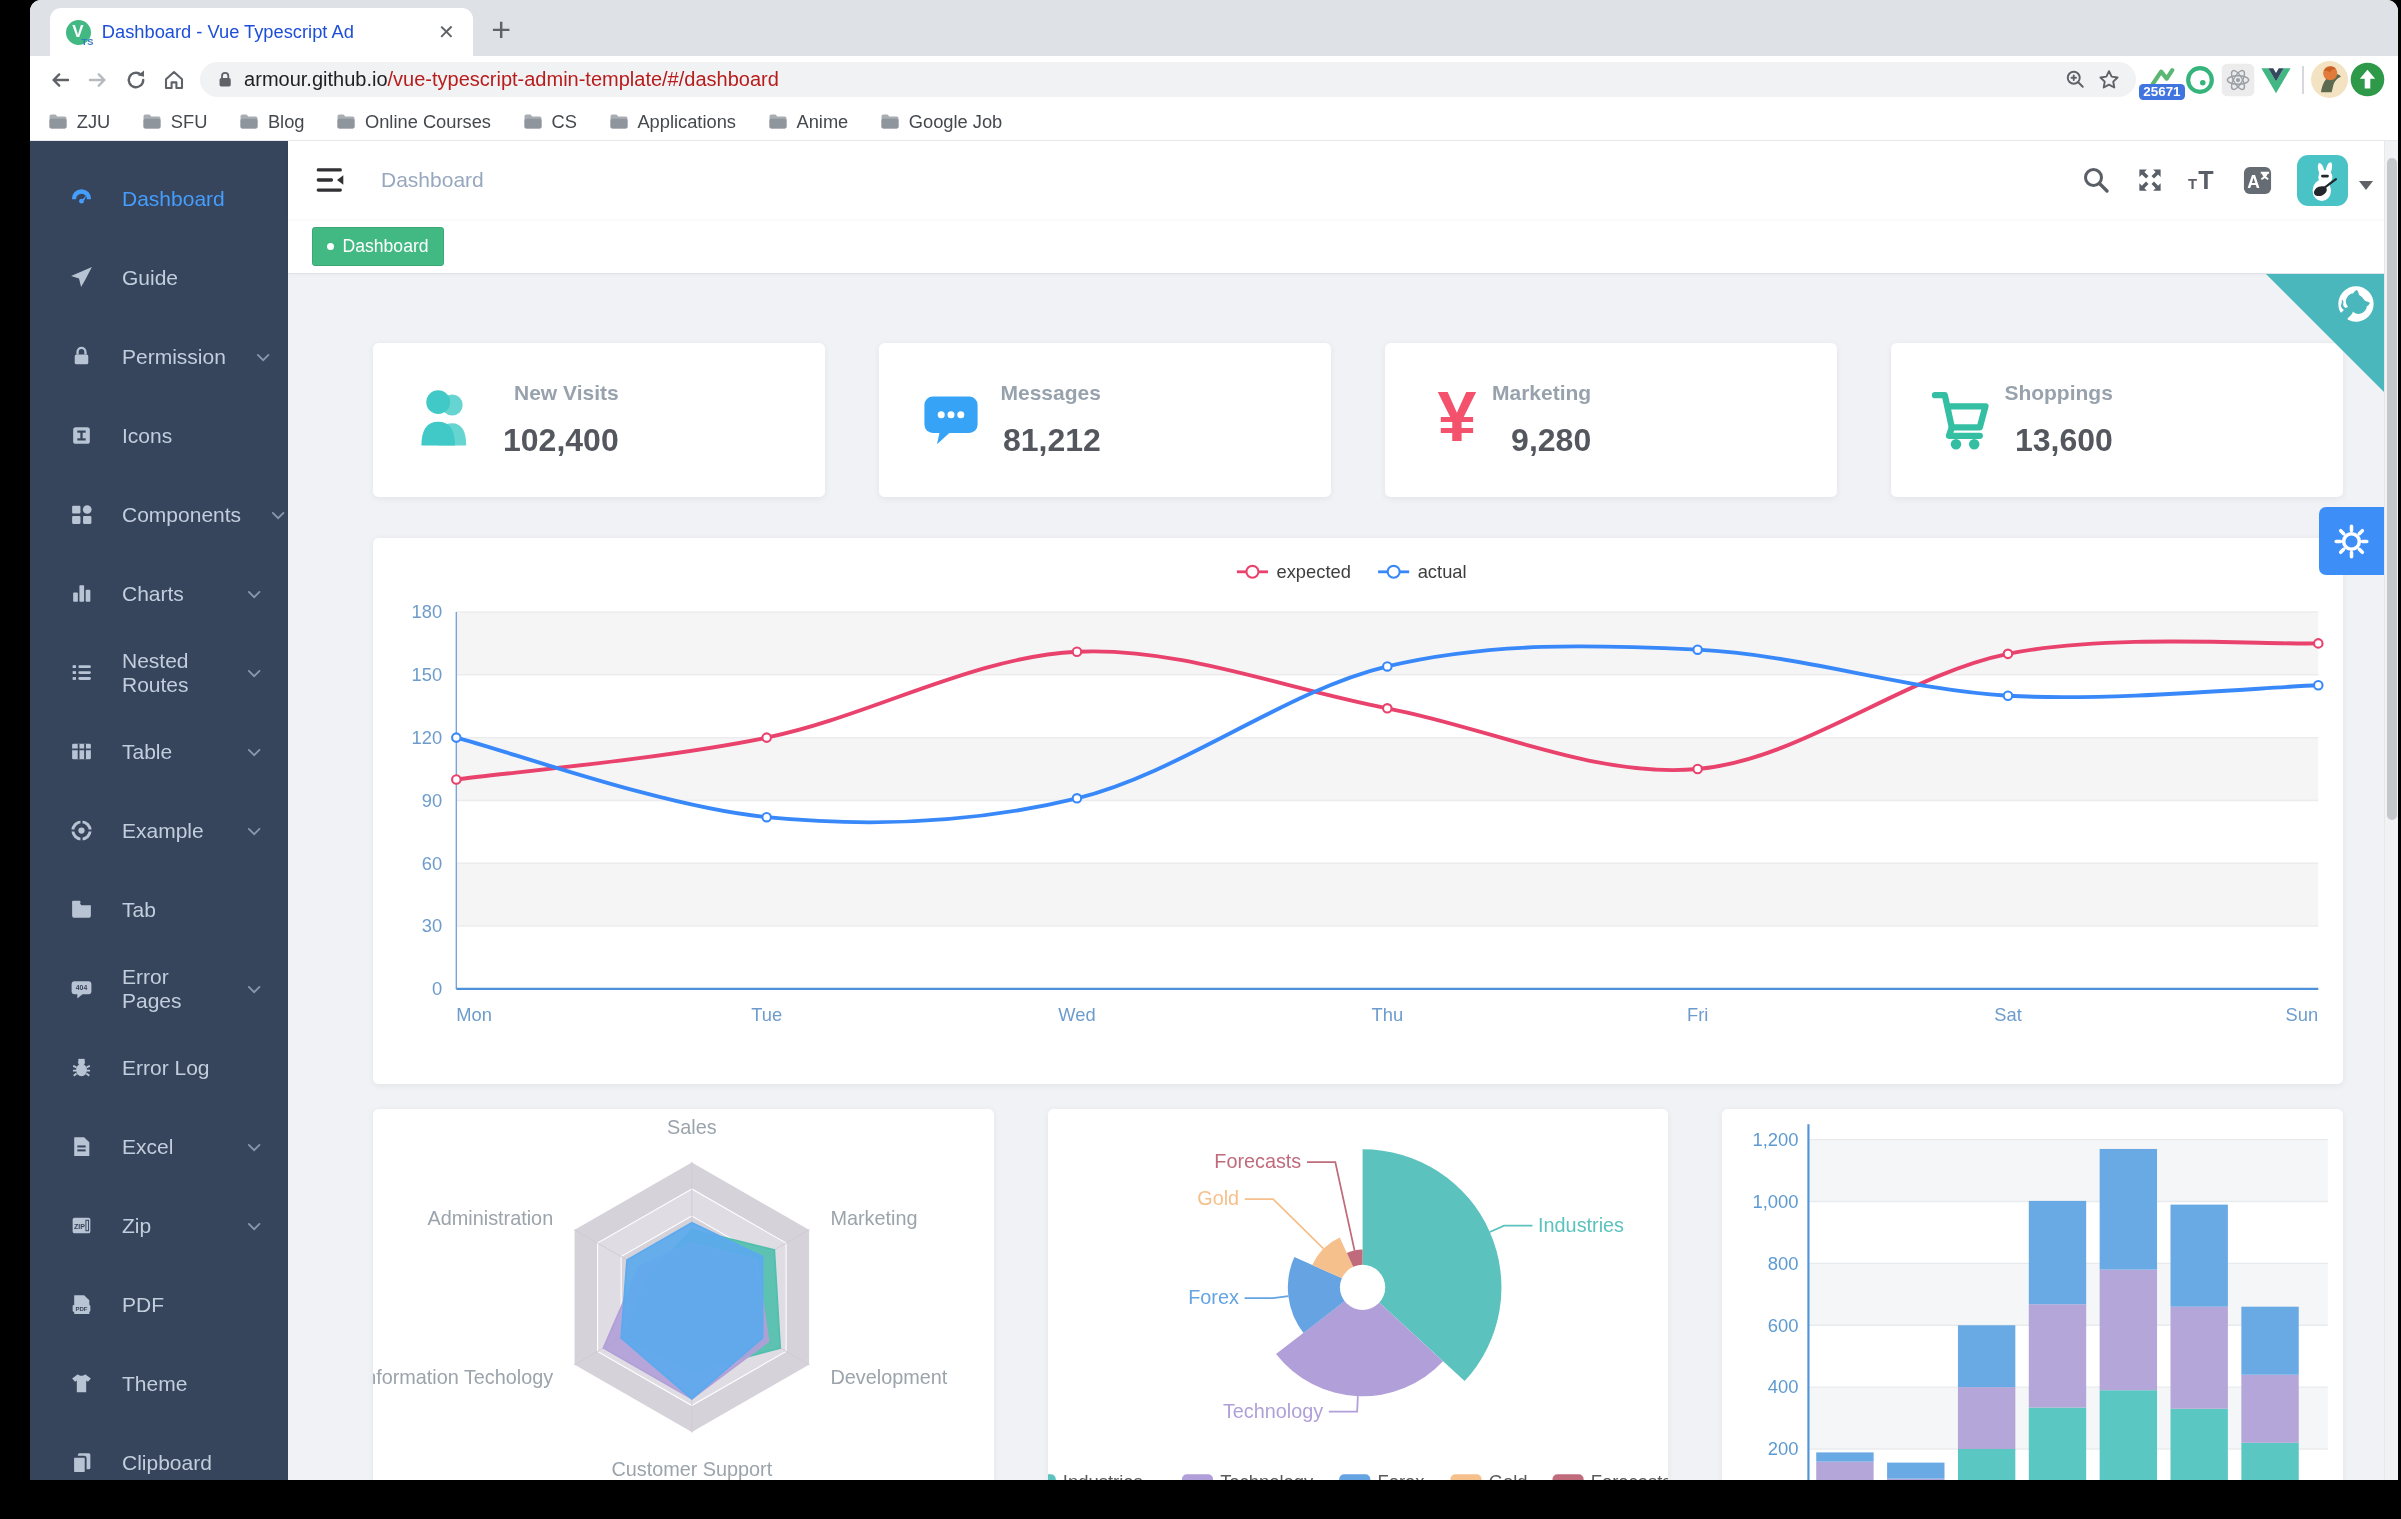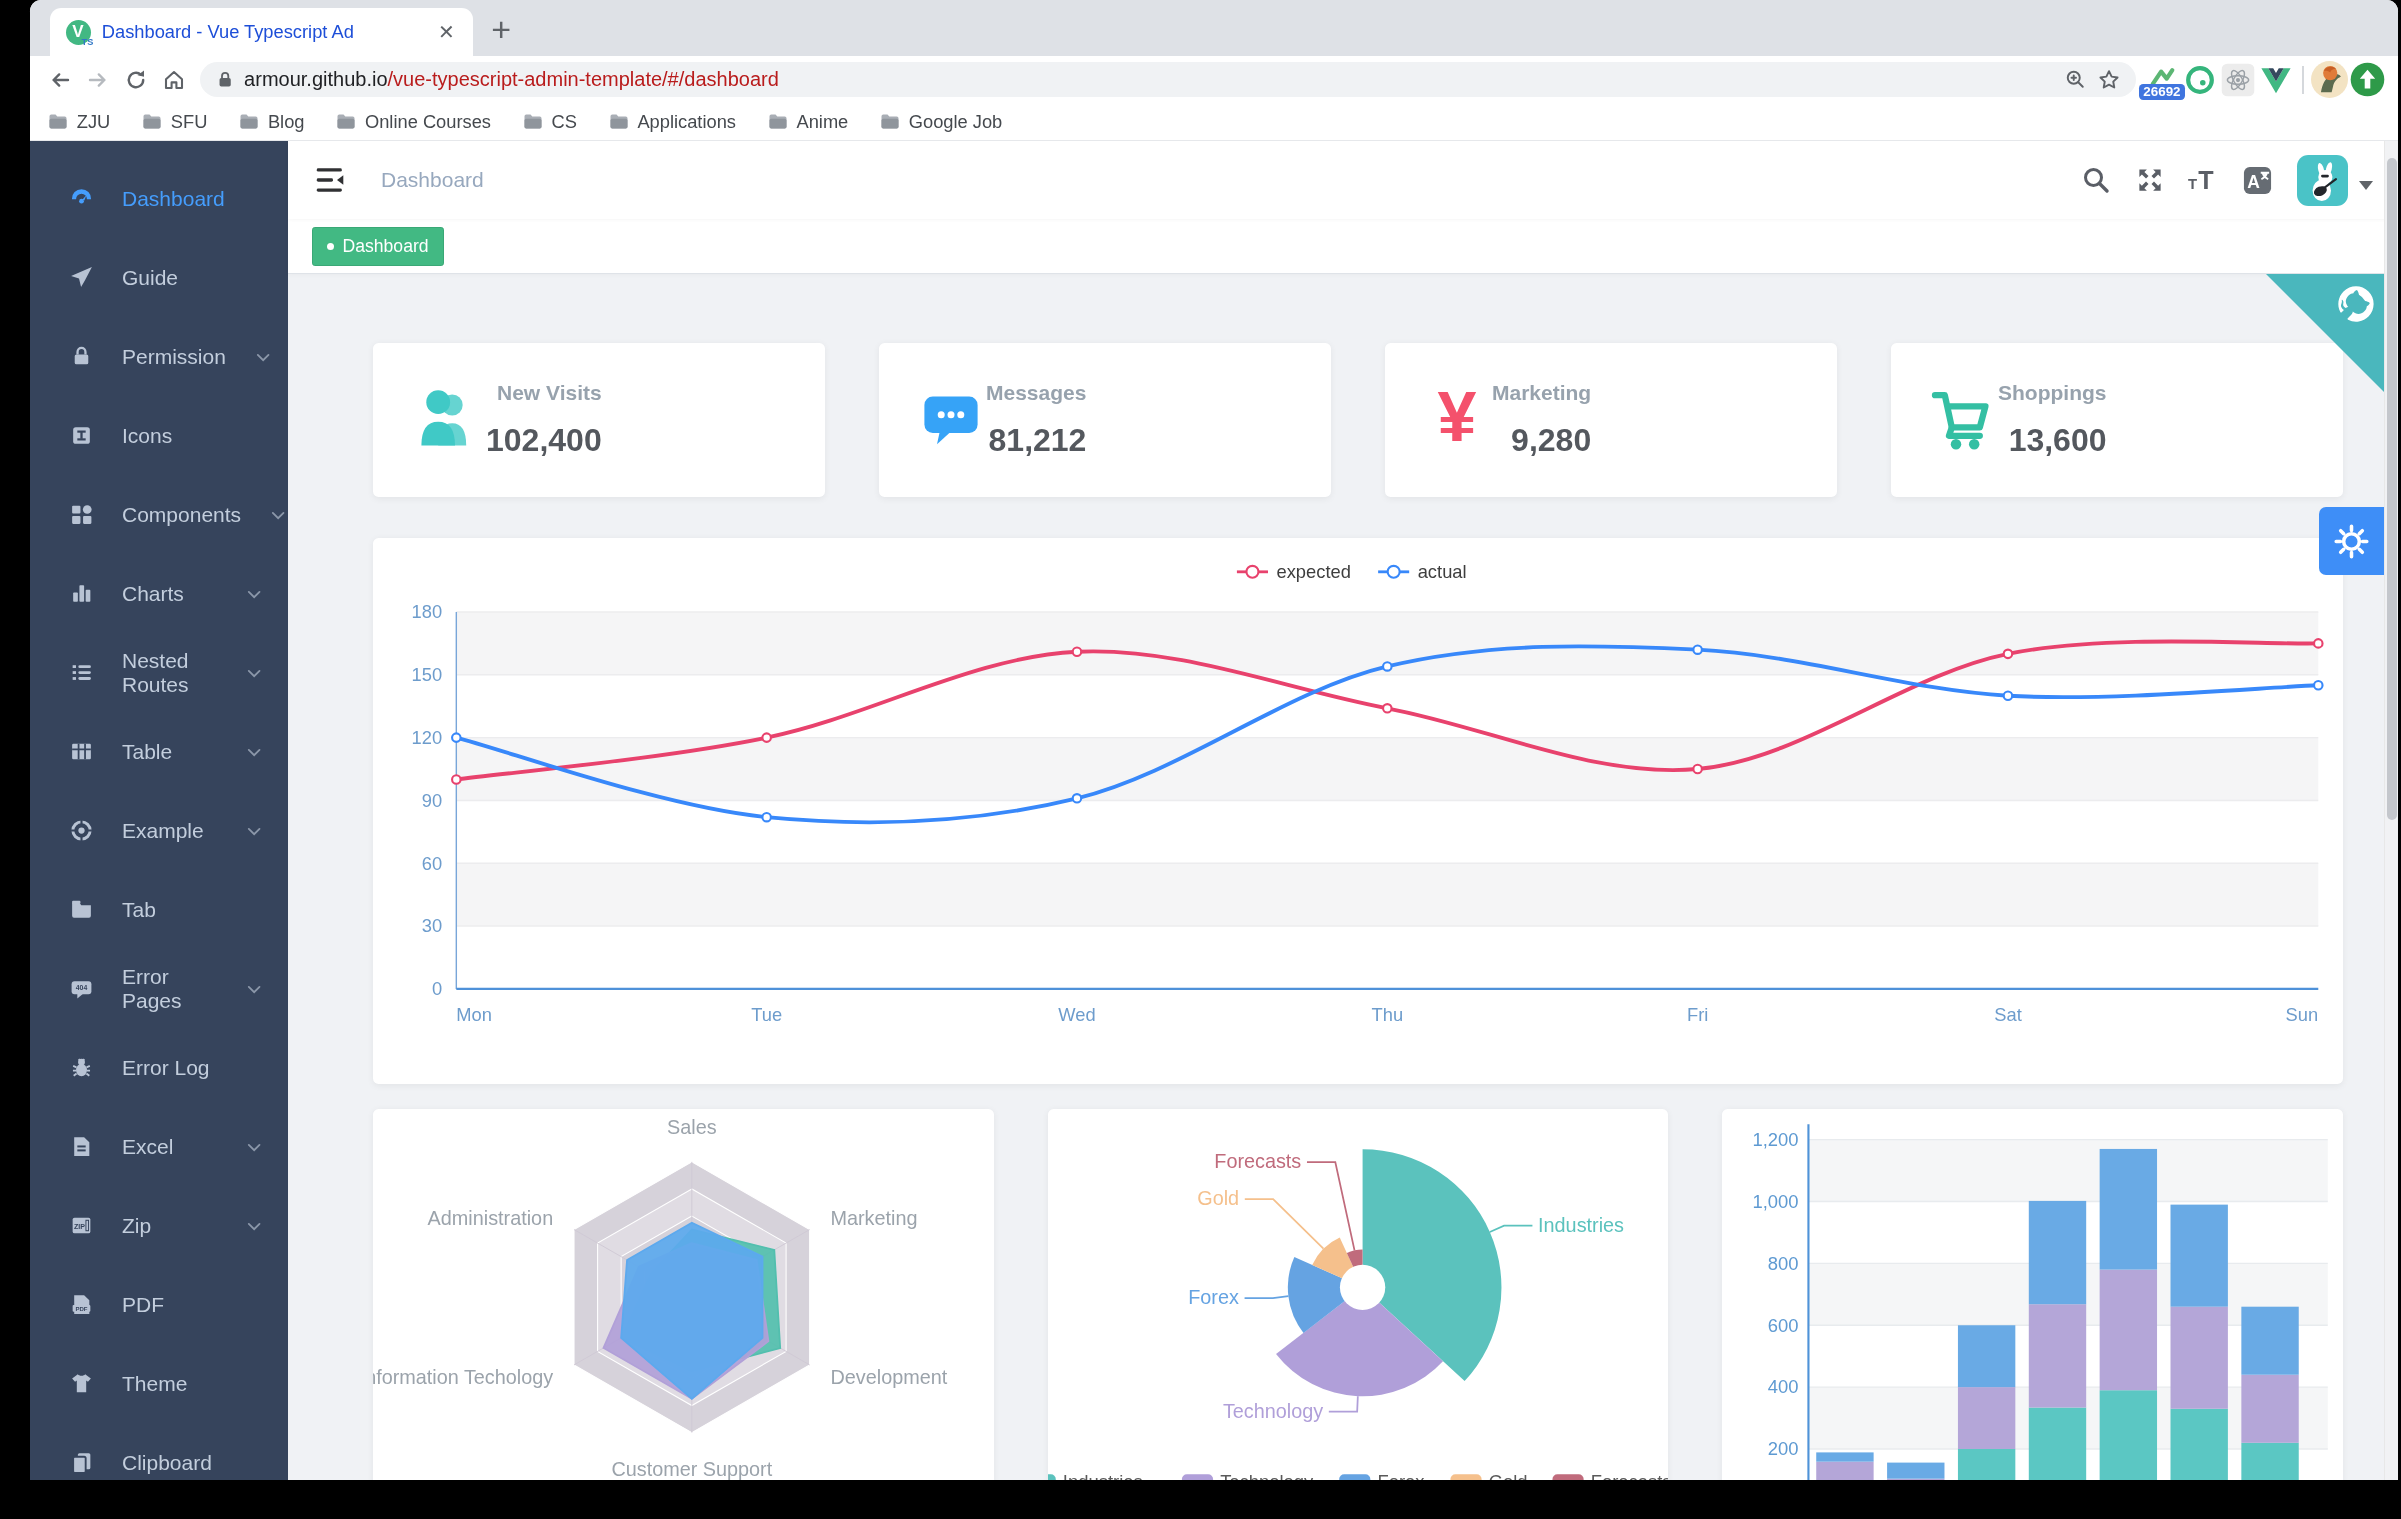--- a/index.html
+++ b/index.html
@@ -53,21 +53,21 @@
     padding:0 24px;flex:none;box-shadow:0 2.1px 4.2px rgba(0,0,0,.03);position:relative;z-index:2;}
   .tag{height:39px;display:flex;align-items:center;gap:8.5px;padding:0 14px;font-size:17.6px;border-radius:2.8px;}
   .tag.active{background:#42b983;color:#fff;border:0.7px solid #3aa876;}
   .tag .dot{width:7px;height:7px;border-radius:50%;background:#fff;}
   .scroll{flex:1;position:relative;padding-top:69px;overflow:hidden;}
   .row1{margin:0 55px 0 85px;display:flex;gap:54px;}
   .stat-card{flex:1;height:154px;background:#fff;border-radius:5.6px;box-shadow:0 1.4px 7px rgba(0,0,0,.06);
     display:flex;align-items:center;justify-content:flex-start;padding:0 37px;}
   .stat-text{text-align:right;}
   .stat-label{font-size:21px;color:#97a2ad;font-weight:bold;margin-bottom:17px;}
-  .stat-value{font-size:32px;color:#54585e;font-weight:bold;}
+  .stat-value{font-size:32px;color:#54585e;font-weight:bold;margin-left:17px;}
   .line-card{margin:41px 55px 0 85px;height:546px;background:#fff;border-radius:5.6px;
     box-shadow:0 1.4px 7px rgba(0,0,0,.06);}
   .row2{margin:25px 55px 0 85px;display:flex;gap:54px;}
   .small-card{flex:1;height:423px;background:#fff;border-radius:5.6px;box-shadow:0 1.4px 7px rgba(0,0,0,.06);overflow:hidden;}
   .small-card svg,.line-card svg{display:block;width:100%;height:100%;}
   .github-corner{position:absolute;top:0;right:14px;width:0;height:0;
     border-top:118px solid #4ab7bd;border-left:118px solid transparent;z-index:4;}
   .github-corner svg{position:absolute;top:-110px;right:5.6px;transform:rotate(45deg);}
   .gear-btn{position:absolute;right:14px;top:366px;width:65px;height:68px;background:#3e8ef7;
     border-radius:7px 0 0 7px;display:flex;align-items:center;justify-content:center;z-index:6;}
@@ -128,21 +128,21 @@
           <path d="M19 19l6 6M10 13h6M13 10v6" stroke="#5f6368" stroke-width="2.6" stroke-linecap="round"></path>
         </svg>
       <svg width="24" height="24" viewBox="0 0 30 30">
           <path d="M15 4l3.3 6.8 7.4 1-5.4 5.2 1.3 7.4L15 20.9l-6.6 3.5 1.3-7.4L4.3 11.8l7.4-1z" stroke="#5f6368" stroke-width="2.4" fill="none" stroke-linejoin="round"></path>
         </svg>
     </div>
     <div class="ext">
       <svg width="31" height="28" viewBox="0 0 44 40">
           <path d="M8 26L20 8l8 10 8-12" stroke="#3fa95c" stroke-width="6" fill="none" stroke-linecap="round" stroke-linejoin="round" opacity=".85"></path>
         </svg>
-      <span class="ext-badge">26692</span>
+      <span class="ext-badge">25671</span>
     </div>
     <div class="ext">
       <svg width="32" height="32" viewBox="0 0 46 46">
           <circle cx="23" cy="23" r="17" stroke="#35b57c" stroke-width="6" fill="none"></circle>
           <path d="M23 30a7 7 0 0 0 7-7" stroke="#fff" stroke-width="6" fill="none"></path>
           <circle cx="27" cy="27" r="4" fill="#35b57c"></circle>
         </svg>
     </div>
     <div class="ext">
       <svg width="34" height="34" viewBox="0 0 48 48">

